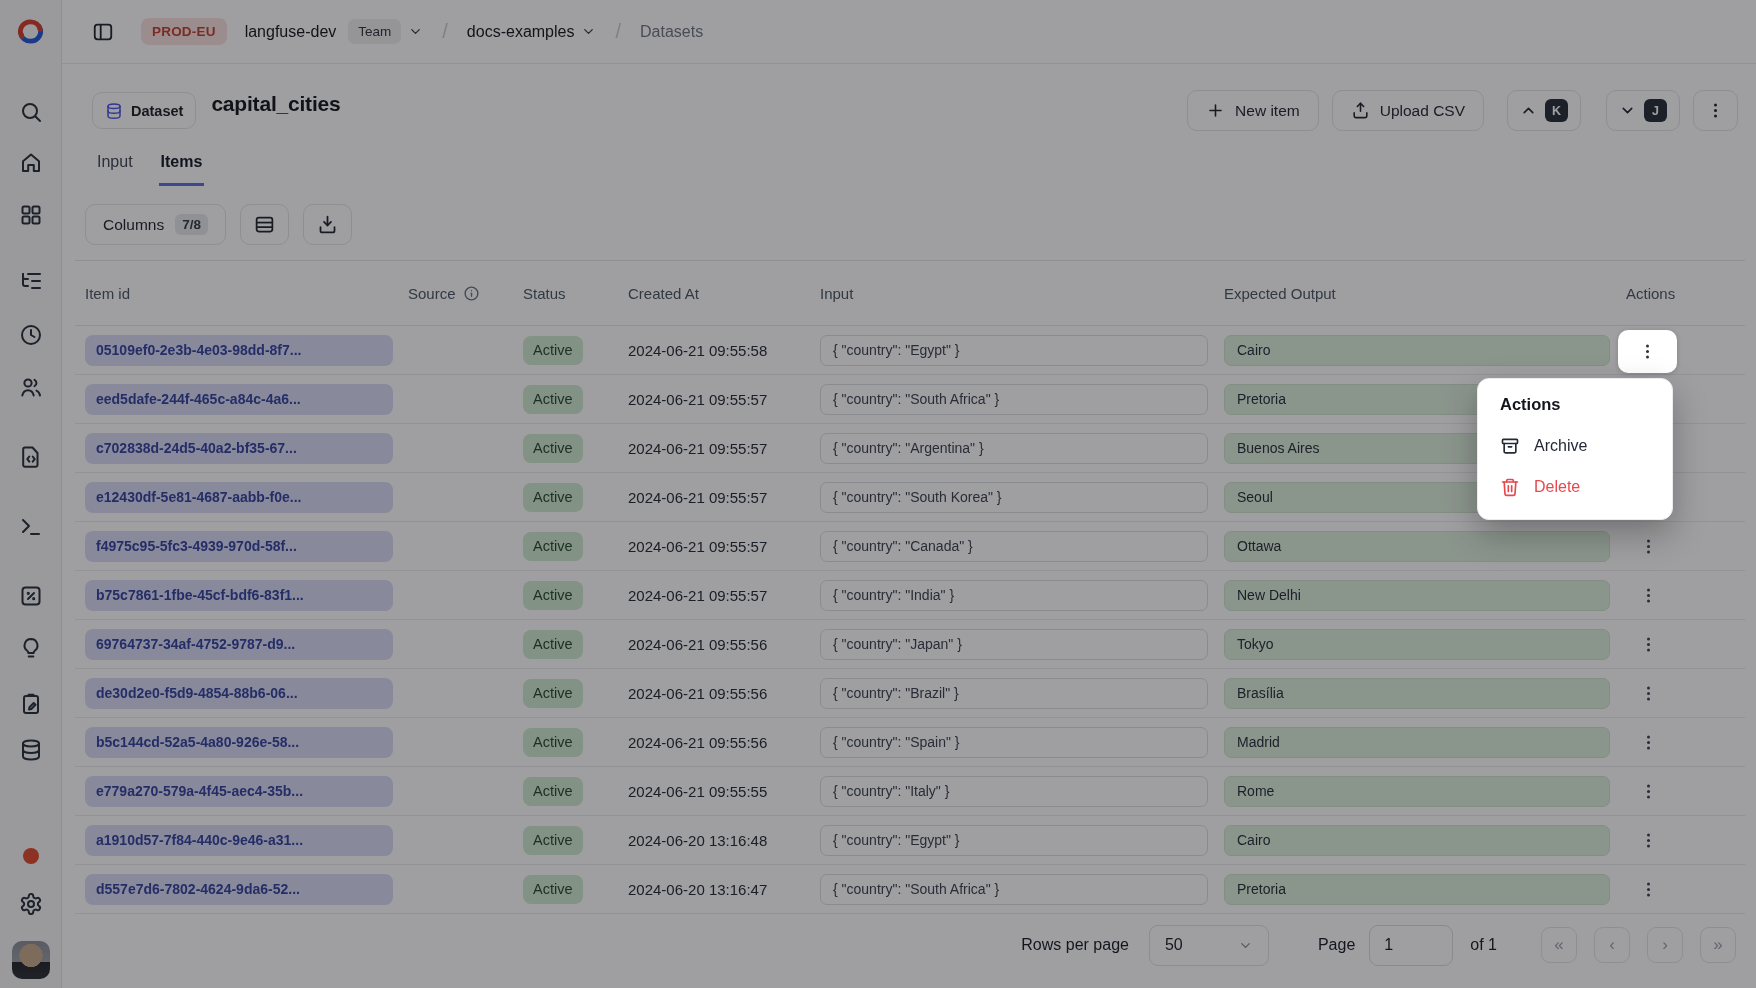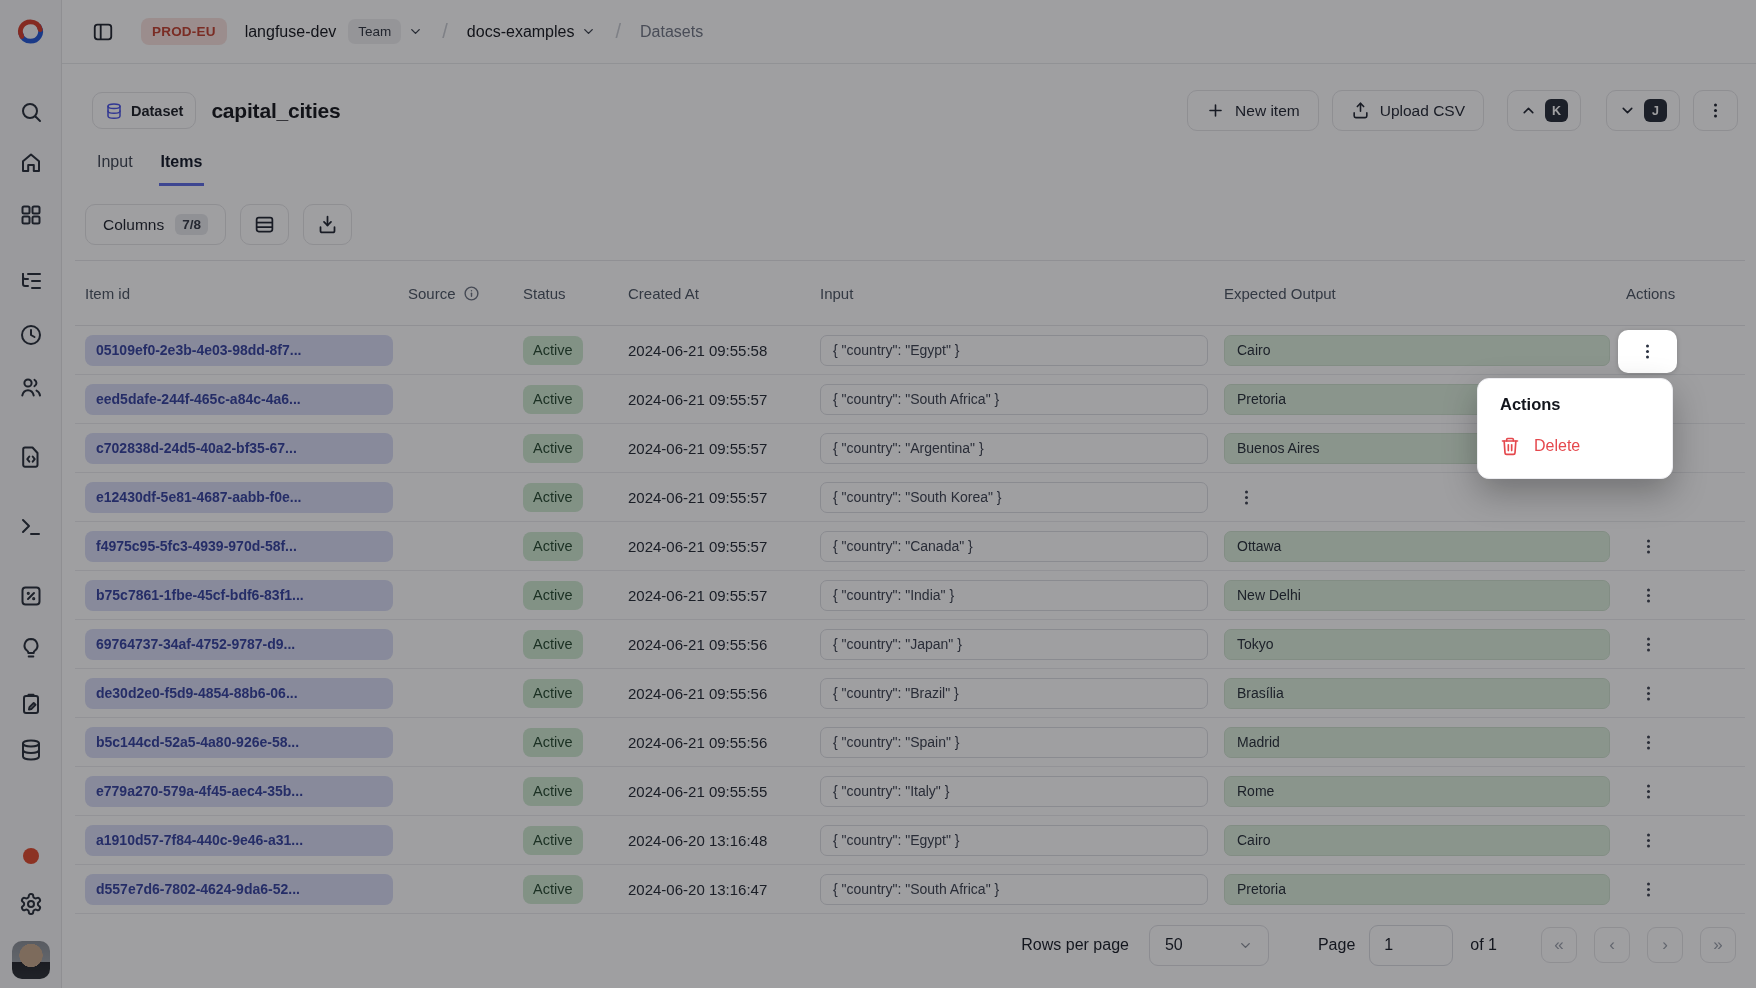--- a/index.html
+++ b/index.html
@@ -42,21 +42,21 @@
   .tb-chevron svg { width:15px; height:15px; }
   .slash { margin:0 19px; color:#c9ccd2; font-size:20px; font-weight:300; }
   .project-name { font-size:16px; font-weight:500; color:#14171d; }
   .section-name { color:#707684; font-size:16px; }
 
   .content { flex:1; display:flex; flex-direction:column; position:relative; }
 
   
   .page-header { margin:26px 18px 0 30px; display:flex; align-items:center;
     justify-content:space-between; }
-  .ph-left { display:flex; align-items:center; gap:15px; }
+  .ph-left { display:flex; align-items:flex-start; gap:15px; }
   .entity-badge { display:flex; align-items:center; gap:8px; height:37px; padding:0 12px;
     border:1px solid #e4e4e7; border-radius:10px; background:#fff; }
   .entity-badge svg { width:18px; height:18px; color:#4953e8; }
   .entity-label { font-size:14.5px; font-weight:700; color:#1b1e26; }
   .page-title { margin:0; font-size:21px; font-weight:700; letter-spacing:-.2px; color:#14161c; }
   .ph-actions { display:flex; align-items:center; gap:13px; }
   .btn { display:flex; align-items:center; gap:10px; height:41px; padding:0 18px;
     border:1px solid #e4e4e7; border-radius:10px; background:#fff; font-size:15.5px;
     color:#1f2430; font-weight:500; cursor:pointer; font-family:inherit; }
   .btn svg { width:19px; height:19px; }
@@ -456,20 +456,23 @@
 
   <div class="trow">
     <div class="cell"><span class="id-badge">e12430df-5e81-4687-aabb-f0e...</span></div>
     <div class="cell"></div>
     <div class="cell"><span class="status-badge">Active</span></div>
     <div class="cell created">2024-06-21 09:55:57</div>
     <div class="cell">
                 <span class="input-box">{ "country": "South Korea" }</span>
               </div>
     <div class="cell">
+                <span class="expected-box">Seoul</span>
+              </div>
+    <div class="cell">
       <button class="row-kebab">
         <svg viewBox="0 0 24 24" fill="currentColor">
                     <circle cx="12" cy="5" r="1.9"></circle>
                     <circle cx="12" cy="12" r="1.9"></circle>
                     <circle cx="12" cy="19" r="1.9"></circle>
                   </svg>
       </button>
     </div>
   </div>
 
@@ -678,20 +681,28 @@
 
 <button class="float-trigger">
   <svg class="kebab-svg" viewBox="0 0 24 24" fill="currentColor">
       <circle cx="12" cy="5" r="1.9"></circle>
       <circle cx="12" cy="12" r="1.9"></circle>
       <circle cx="12" cy="19" r="1.9"></circle>
     </svg>
 </button>
 <div class="menu">
   <div class="menu-title">Actions</div>
+  <button class="menu-item">
+    <svg viewBox="0 0 24 24" fill="none" stroke="currentColor" stroke-width="2" stroke-linecap="round" stroke-linejoin="round">
+        <rect x="3" y="4" width="18" height="5" rx="1"></rect>
+        <path d="M5 9v9.5a1.8 1.8 0 0 0 1.8 1.8h10.4a1.8 1.8 0 0 0 1.8-1.8V9"></path>
+        <path d="M10 13h4"></path>
+      </svg>
+    <span>Archive</span>
+  </button>
   <button class="menu-item danger">
     <svg viewBox="0 0 24 24" fill="none" stroke="currentColor" stroke-width="2" stroke-linecap="round" stroke-linejoin="round">
         <path d="M3 6h18"></path>
         <path d="M8 6V4.2A1.2 1.2 0 0 1 9.2 3h5.6A1.2 1.2 0 0 1 16 4.2V6"></path>
         <path d="m19 6-1 14.2A1.9 1.9 0 0 1 16.1 22H7.9A1.9 1.9 0 0 1 6 20.2L5 6"></path>
         <line x1="10" y1="10.5" x2="10" y2="17.5"></line>
         <line x1="14" y1="10.5" x2="14" y2="17.5"></line>
       </svg>
     <span>Delete</span>
   </button>

